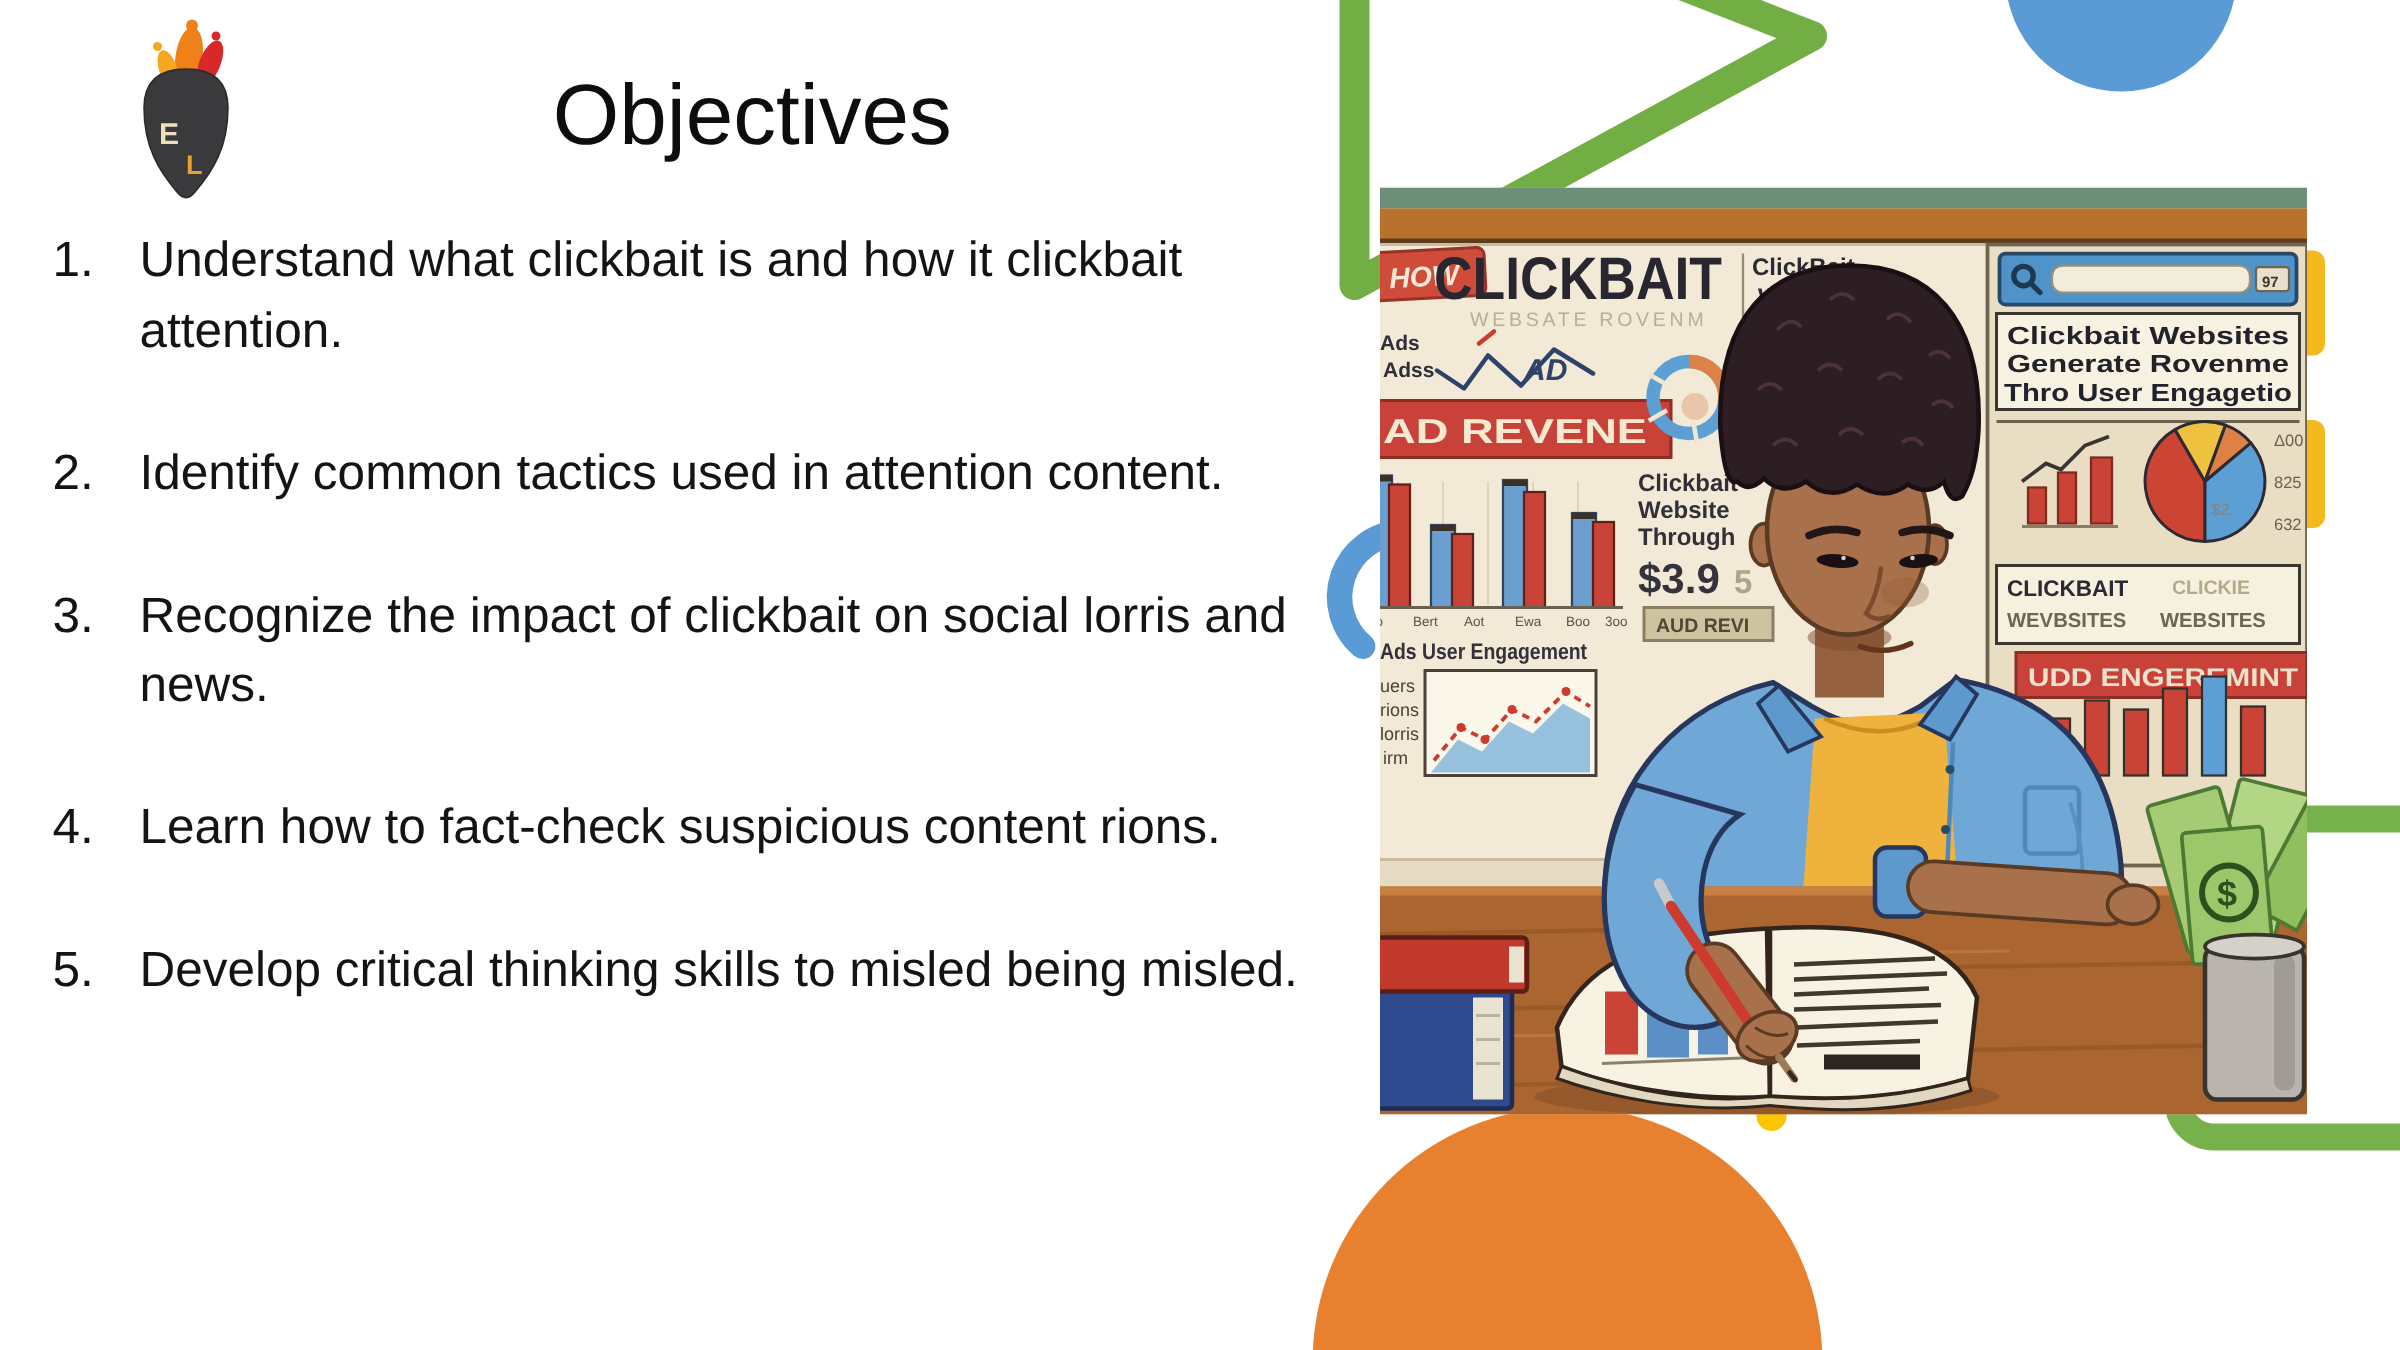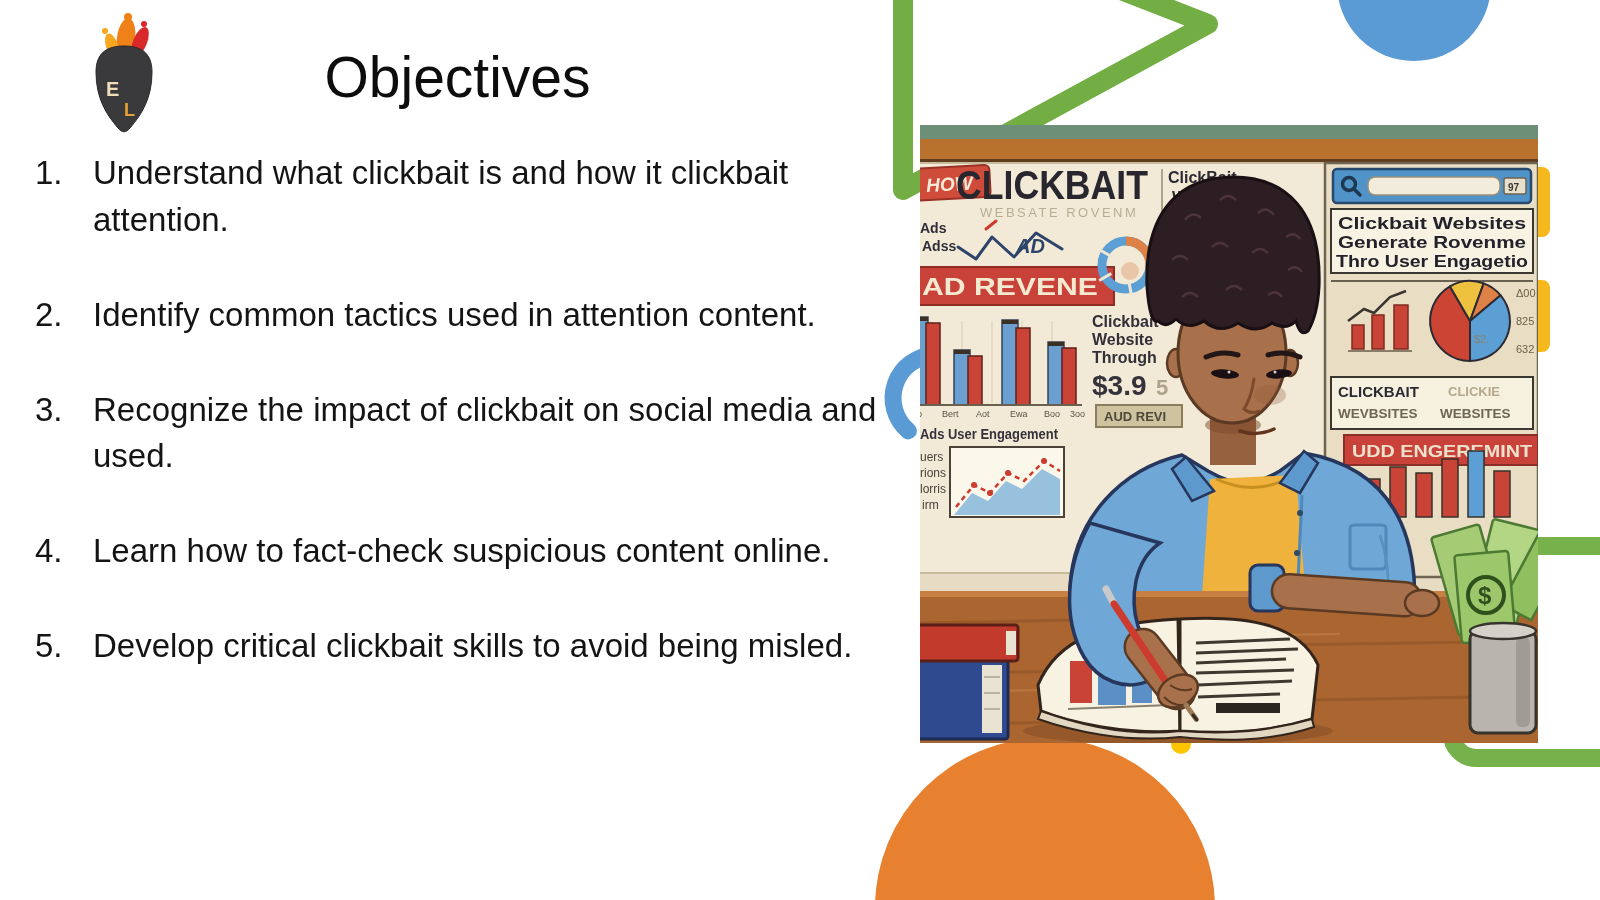--- a/index.html
+++ b/index.html
@@ -4,21 +4,21 @@
 <style>
   html,body{margin:0;padding:0;background:#888;}
   .slide{
     position:relative;width:1600px;height:900px;background:#ffffff;
     overflow:hidden;font-family:"Liberation Sans",sans-serif;margin:0 auto;
   }
   .decor{position:absolute;left:0;top:0;z-index:0;}
   .logo{position:absolute;left:76px;top:6px;z-index:3;}
   .page-title{
     position:absolute;left:0;top:44px;width:915px;text-align:center;
-    font-size:57px;color:#0d0d0d;letter-spacing:0px;z-index:2;font-weight:400;
+    font-size:57px;color:#0d0d0d;letter-spacing:0px;z-index:2;font-weight:400;padding-left:44px;
   }
   .objectives{
     position:absolute;left:35px;top:150px;width:860px;z-index:2;
     list-style:none;margin:0;padding:0;
   }
   .objectives li{
     display:flex;align-items:flex-start;
     font-size:33px;line-height:1.42;color:#141414;margin-bottom:48px;
   }
   .objectives .num{width:58px;flex:none;}
@@ -65,29 +65,29 @@
     <li>
       <span class="num">1.</span>
       <span class="obj-text">Understand what clickbait is and how it clickbait attention.</span>
     </li>
     <li>
       <span class="num">2.</span>
       <span class="obj-text">Identify common tactics used in attention content.</span>
     </li>
     <li>
       <span class="num">3.</span>
-      <span class="obj-text">Recognize the impact of clickbait on social media and used.</span>
+      <span class="obj-text">Recognize the impact of clickbait on social lorris and news.</span>
     </li>
     <li>
       <span class="num">4.</span>
-      <span class="obj-text">Learn how to fact-check suspicious content online.</span>
+      <span class="obj-text">Learn how to fact-check suspicious content rions.</span>
     </li>
     <li>
       <span class="num">5.</span>
-      <span class="obj-text">Develop critical clickbait skills to avoid being misled.</span>
+      <span class="obj-text">Develop critical thinking skills to misled being misled.</span>
     </li>
   </ol>
 
   <div class="illustration">
   <svg width="618" height="618" viewBox="0 0 618 618">
 
     <rect x="0" y="0" width="618" height="618" fill="#e7dcc3"></rect>
     <rect x="0" y="0" width="618" height="14" fill="#6e8f77"></rect>
     <rect x="0" y="14" width="618" height="22" fill="#b9722e"></rect>
     <rect x="0" y="34" width="618" height="3" fill="#5f3c1b"></rect>

